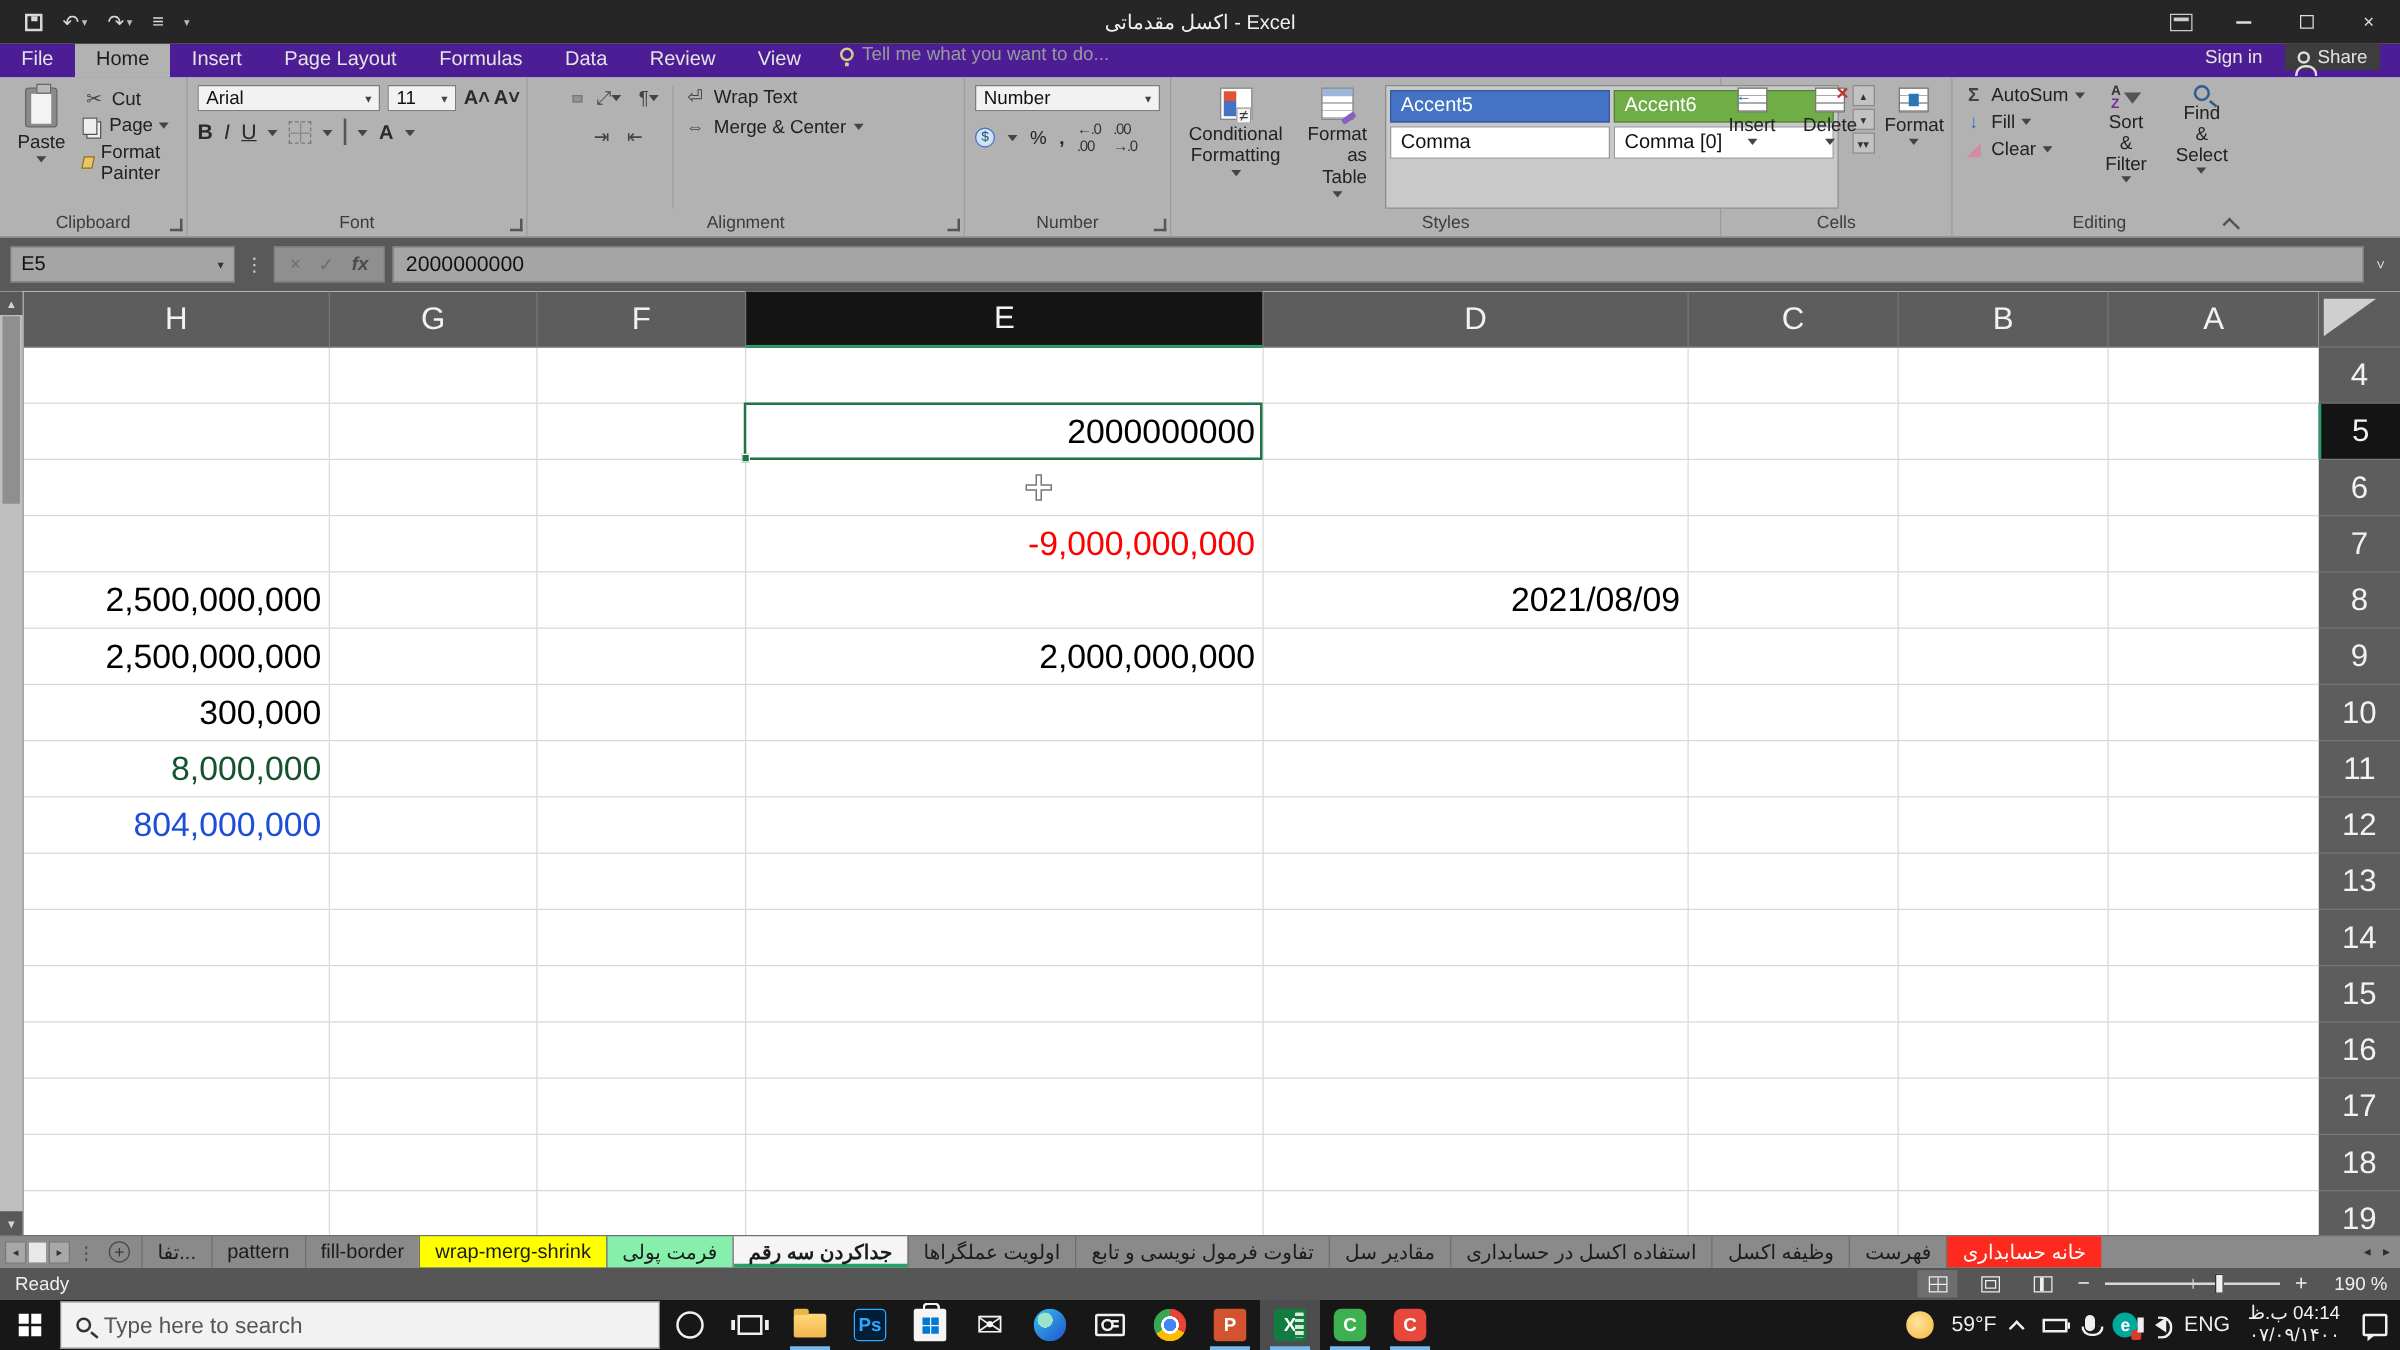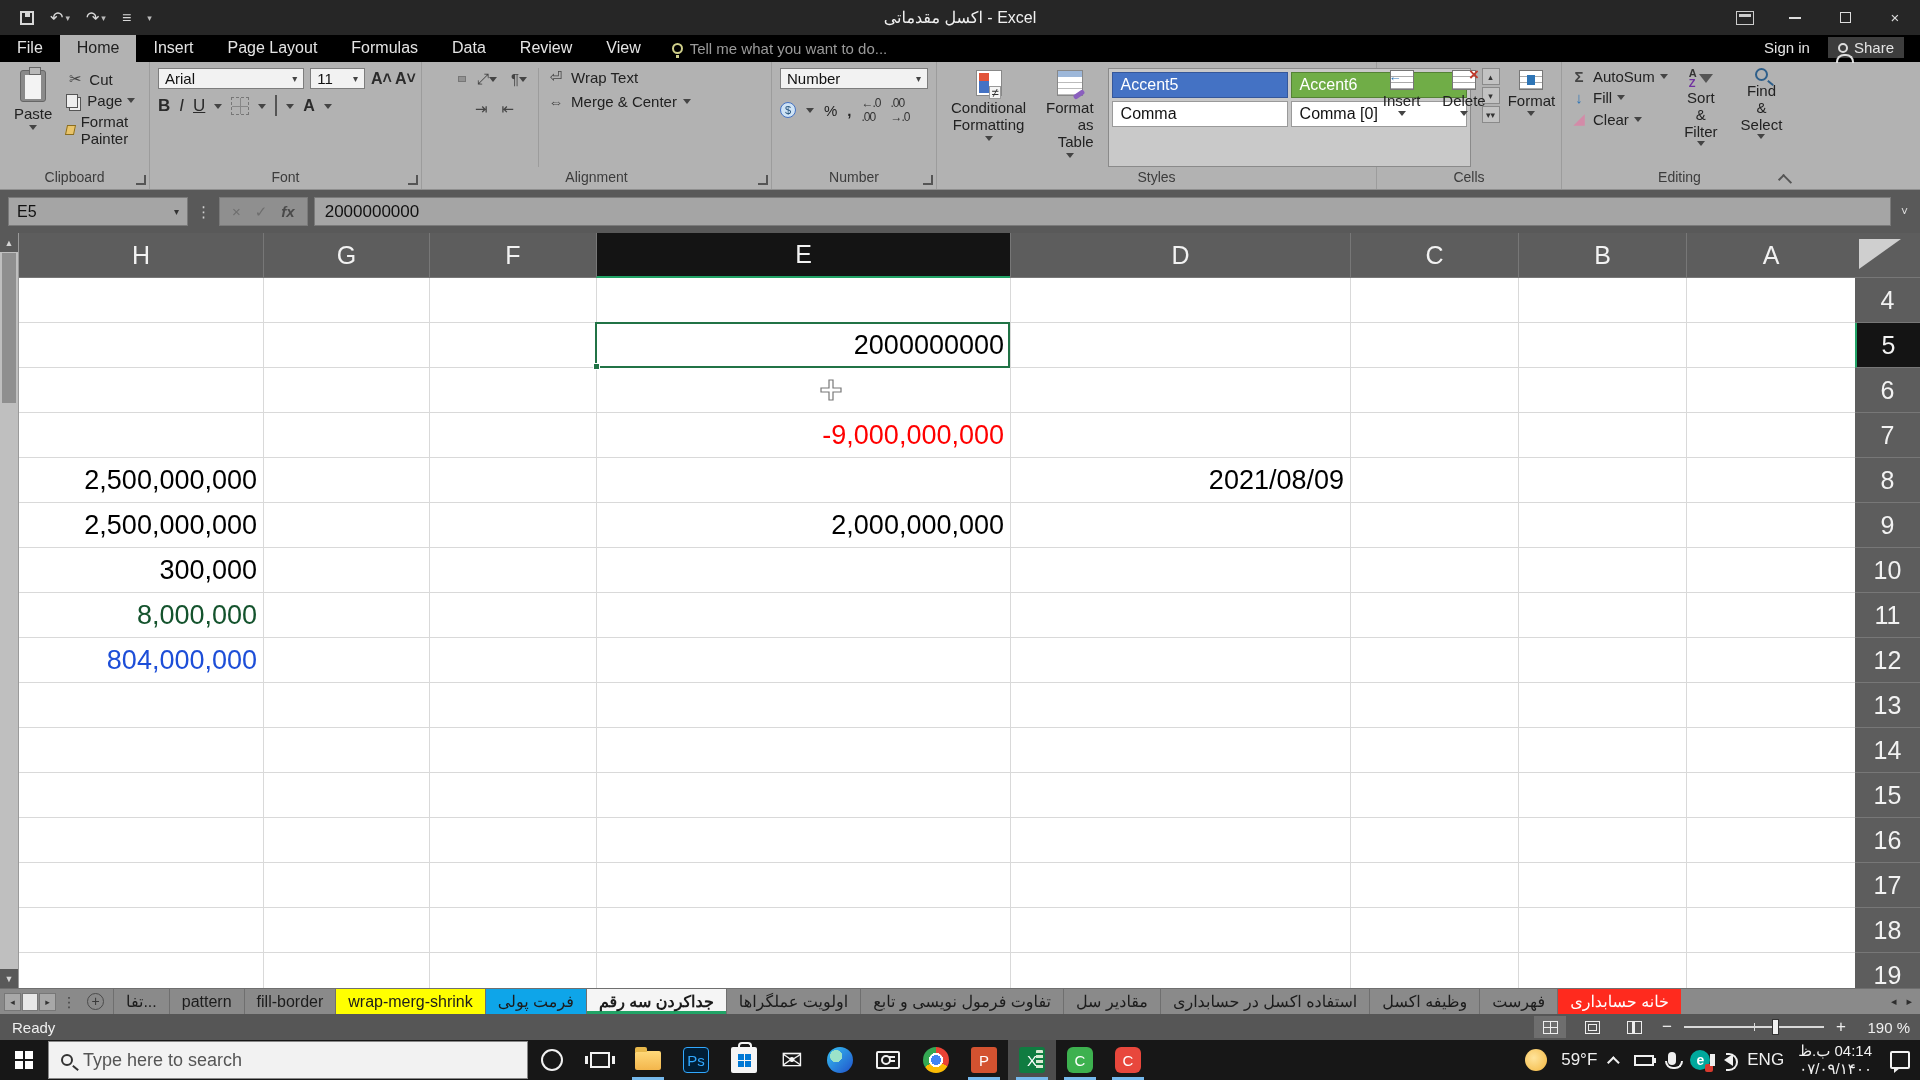--- a/index.html
+++ b/index.html
@@ -16,21 +16,21 @@
   .saveicon:before { content:""; position:absolute; top:0; left:3px; width:5px; height:4px; background:#d8d8d8; }
   .title-text { position:absolute; left:0; right:0; text-align:center; font-size:16px; color:#f0f0f0; pointer-events:none; }
   .winctl { margin-left:auto; display:flex; height:35px; }
   .winbtn { width:50px; display:flex; align-items:center; justify-content:center; color:#ddd; font-size:15px; }
   .ribopt { width:18px; height:14px; border:1px solid #ccc; position:relative; }
   .ribopt:before { content:""; position:absolute; top:2px; left:2px; right:2px; height:3px; background:#ccc; }
   .minbar { width:12px; height:2px; background:#ddd; }
   .maxbox { width:11px; height:11px; border:1px solid #ddd; }
 
   
-  .menubar { height:27px; background:#000000; display:flex; align-items:flex-end; flex:0 0 27px; }
+  .menubar { height:27px; background:#4c1d95; display:flex; align-items:flex-start; flex:0 0 27px; }
   .mtab { color:#e4e4e4; font-size:16px; padding:4px 17px 5px; cursor:default; }
   .mtab.active { background:#b2b2b2; color:#1e1e1e; }
   .tellme { display:flex; align-items:center; gap:7px; color:#9a9a9a; font-size:15px; padding:0 14px 5px; }
   .bulb { width:11px; height:11px; border:2px solid #cfcf8a; border-radius:50%; position:relative; }
   .bulb:after { content:""; position:absolute; left:2px; top:10px; width:3px; height:3px; background:#cfcf8a; }
   .menu-right { margin-left:auto; display:flex; align-items:center; gap:18px; padding:0 16px 4px; }
   .signin { color:#e4e4e4; font-size:15px; }
   .sharebox { display:flex; align-items:center; gap:6px; color:#e4e4e4; font-size:15px; background:#3d3d3d; padding:2px 10px; }
   .person { width:10px; height:10px; border-radius:50%; border:2px solid #ddd; position:relative; }
   .person:after { content:""; position:absolute; top:9px; left:-4px; width:14px; height:7px; border:2px solid #ddd; border-bottom:none; border-radius:8px 8px 0 0; }
@@ -178,21 +178,21 @@
   .searchtext { color:#555; font-size:18px; }
   .tbicon { width:48px; display:flex; align-items:center; justify-content:center; position:relative; }
   .tbicon.active { background:#4d4d4d; }
   .tbicon .openline { position:absolute; bottom:0; left:8px; right:8px; height:3px; background:#76b9ed; }
   .ic-cortana { width:22px; height:22px; border:2px solid #f0f0f0; border-radius:50%; }
   .ic-taskview { width:20px; height:16px; border:2px solid #f0f0f0; position:relative; }
   .ic-taskview:before { content:""; position:absolute; left:-7px; top:2px; width:3px; height:8px; background:#f0f0f0; }
   .ic-taskview:after { content:""; position:absolute; right:-7px; top:2px; width:3px; height:8px; background:#f0f0f0; }
   .ic-folder { width:26px; height:19px; background:linear-gradient(#ffd97a,#f3b64c); border-radius:2px; position:relative; }
   .ic-folder:before { content:""; position:absolute; top:-4px; left:0; width:12px; height:5px; background:#e8b84b; border-radius:2px 2px 0 0; }
-  .tile { width:26px; height:26px; border-radius:3px; color:#fff; font-weight:normal; font-size:15px; display:flex; align-items:center; justify-content:center; }
+  .tile { width:26px; height:26px; border-radius:3px; color:#fff; font-weight:bold; font-size:15px; display:flex; align-items:center; justify-content:center; }
   .ic-ps { background:#001e36; color:#31a8ff; border:1px solid #31a8ff; border-radius:4px; }
   .ic-store { background:#f5f5f5; color:#0078d4; position:relative; border-radius:2px; }
   .ic-store:before { content:""; position:absolute; top:-5px; left:7px; width:10px; height:6px; border:2px solid #f5f5f5; border-bottom:none; border-radius:4px 4px 0 0; }
   .ic-store .grid4 { display:grid; grid-template-columns:6px 6px; grid-template-rows:6px 6px; gap:1px; }
   .ic-store .grid4 span { background:#0078d4; }
   .ic-mail { color:#f5f5f5; font-size:26px; line-height:26px; }
   .ic-edge { width:26px; height:26px; border-radius:50%; background:radial-gradient(circle at 35% 35%, #9be3c9 0 25%, transparent 26%), linear-gradient(135deg,#35c1f1,#2052cb); }
   .ic-people { width:24px; height:18px; border:2px solid #f0f0f0; border-radius:2px; position:relative; }
   .ic-people:before { content:""; position:absolute; left:3px; top:2px; width:6px; height:6px; border-radius:50%; border:2px solid #f0f0f0; }
   .ic-people:after { content:""; position:absolute; right:3px; top:3px; width:6px; height:2px; background:#f0f0f0; box-shadow:0 4px 0 #f0f0f0; }
@@ -704,21 +704,21 @@
       <span class="hsbtn">◂</span>
       <span class="hsthumb"></span>
       <span class="hsbtn">▸</span>
       <span class="tdots">⋮</span>
       <span class="addsheet">+</span>
     </div>
     <div class="stab" dir="rtl">...تفا</div>
     <div class="stab">pattern</div>
     <div class="stab">fill-border</div>
     <div class="stab" style="background: rgb(255, 255, 0);">wrap-merg-shrink</div>
-    <div class="stab" dir="rtl" style="background: #0ea5e9;">فرمت پولی</div>
+    <div class="stab" dir="rtl" style="background: #86efac;">فرمت پولی</div>
     <div class="stab active" dir="rtl">جداکردن سه رقم</div>
     <div class="stab" dir="rtl">اولویت عملگراها</div>
     <div class="stab" dir="rtl">تفاوت فرمول نویسی و تابع</div>
     <div class="stab" dir="rtl">مقادیر سل</div>
     <div class="stab" dir="rtl">استفاده اکسل در حسابداری</div>
     <div class="stab" dir="rtl">وظیفه اکسل</div>
     <div class="stab" dir="rtl">فهرست</div>
     <div class="stab" dir="rtl" style="background: rgb(255, 42, 30); color: rgb(255, 255, 255);">خانه حسابداری</div>
     <div class="tabnav">
       <span>◂</span>

